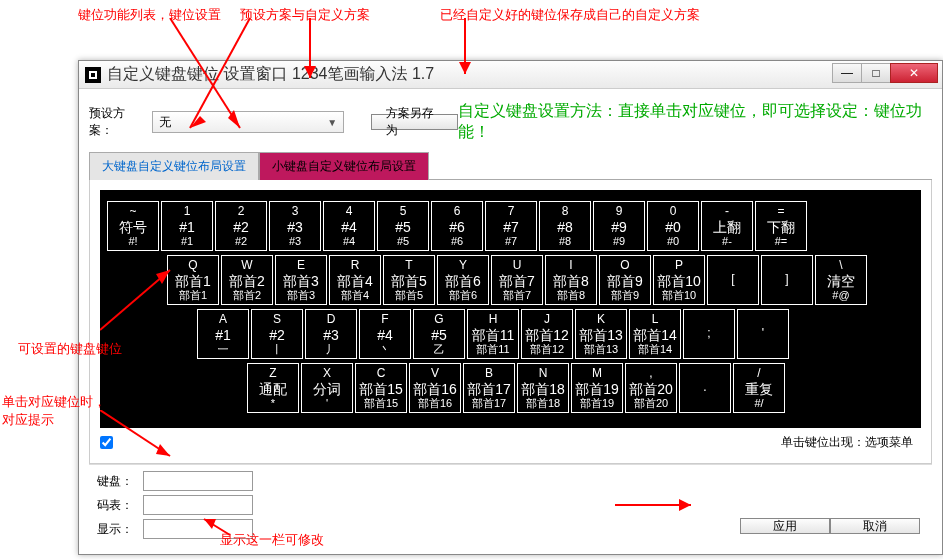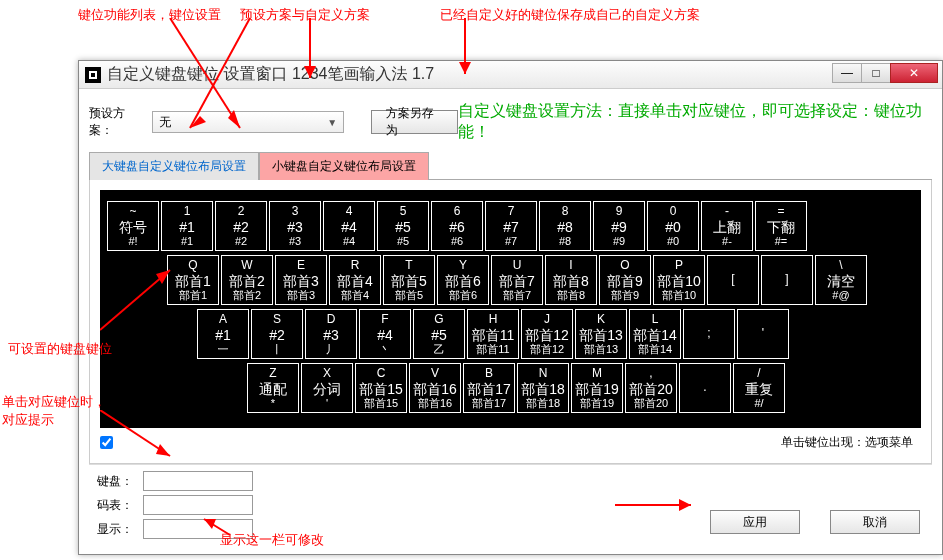--- a/index.html
+++ b/index.html
@@ -14,50 +14,50 @@
 .titlebar .icon::before{content:"";position:absolute;inset:3px;border:2px solid #fff}
 .titlebar .title{color:#333;font-size:16px}
 .wbuttons{position:absolute;right:4px;top:2px;display:flex}
 .wbtn{width:30px;height:20px;border:1px solid #aaa;background:linear-gradient(#f8f8f8,#ddd);display:flex;align-items:center;justify-content:center;font-size:12px;cursor:pointer;margin-left:-1px}
 .wbtn.close{width:48px;background:linear-gradient(#e67,#c23);color:#fff;border-color:#a22}
 .client{padding:6px 10px}
 .row1{display:flex;align-items:center;margin:6px 0 8px 0}
 .row1 label{margin-right:6px}
 .select{width:200px;height:22px;border:1px solid #aaa;background:linear-gradient(#fff,#eee);padding:0 6px;display:flex;align-items:center;justify-content:space-between;cursor:pointer}
 .select .arr{font-size:10px;color:#555}
-.btn{height:24px;padding:0 14px;border:1px solid #888;background:linear-gradient(#fdfdfd,#e6e6e6);cursor:pointer;display:inline-flex;align-items:center}
+.btn{height:16px;padding:0 14px;border:1px solid #888;background:linear-gradient(#fdfdfd,#e6e6e6);cursor:pointer;display:inline-flex;align-items:center}
 .hint{color:#0a0;margin-left:auto;font-size:16px}
 .tabrow{display:flex;border-bottom:1px solid #aaa;margin-top:6px}
-.tab{padding:5px 12px;border:1px solid #aaa;border-bottom:none;background:#fca5a5;cursor:pointer;position:relative;top:1px}
+.tab{padding:5px 12px;border:1px solid #aaa;border-bottom:none;background:#be185d;cursor:pointer;position:relative;top:1px}
 .tab.active{background:#e5e5e5;color:#06c}
 .kbarea{background:#fff;border:1px solid #ccc;border-top:none;padding:10px}
 .kb{background:#000;padding:8px 6px 12px 6px}
 .krow{display:flex;margin:2px 0}
 .key{background:#000;border:1px solid #fff;color:#fff;width:52px;height:50px;margin:1px;display:flex;flex-direction:column;align-items:center;justify-content:center;font-size:11px;line-height:1.15;cursor:pointer;text-align:center}
 .key .top{font-size:12px}
 .key .mid{font-size:14px}
 .key .bot{font-size:11px}
 .spacer{height:50px}
 .chkrow{display:flex;justify-content:space-between;align-items:center;padding:6px 8px 2px 0}
 .chkrow input{margin-right:4px}
 .bottom{padding:2px 8px;border-top:1px solid #ddd}
 .brow{display:flex;align-items:center;margin:4px 0}
 .brow label{width:46px}
 .tinput{width:110px;height:20px;border:1px solid #999;background:#fff;padding:0 4px}
-.bottom-btns{position:absolute;right:22px;bottom:20px;display:flex;gap:30px}
+.bottom-btns{position:absolute;right:22px;bottom:20px;display:flex;}
 .bottom-btns .btn{width:90px;justify-content:center}
 .note{position:absolute;color:red;font-size:13px;line-height:1.35}
 </style>
 </head>
 <body>
 
 <div class="ann" style="left:78px;top:6px">键位功能列表，键位设置</div>
 <div class="ann" style="left:240px;top:6px">预设方案与自定义方案</div>
 <div class="ann" style="left:440px;top:6px">已经自定义好的键位保存成自己的自定义方案</div>
-<div class="ann" style="left:8px;top:340px">可设置的键盘键位</div>
+<div class="ann" style="left:18px;top:340px">可设置的键盘键位</div>
 <div class="ann" style="left:2px;top:393px;white-space:pre">单击对应键位时，
 对应提示</div>
 <div class="ann" style="left:220px;top:531px">显示这一栏可修改</div>
 <div class="note" style="left:420px;top:490px;white-space:pre">设置好键盘对应键位功能后，
 点应用，功能即生效</div>
 
 <svg class="arrow" style="left:130px;top:18px" width="140" height="120">
     <path d="M40 0 L110 110"></path>
     <polygon points="110,110 98,100 104,92"></polygon>
   </svg>

